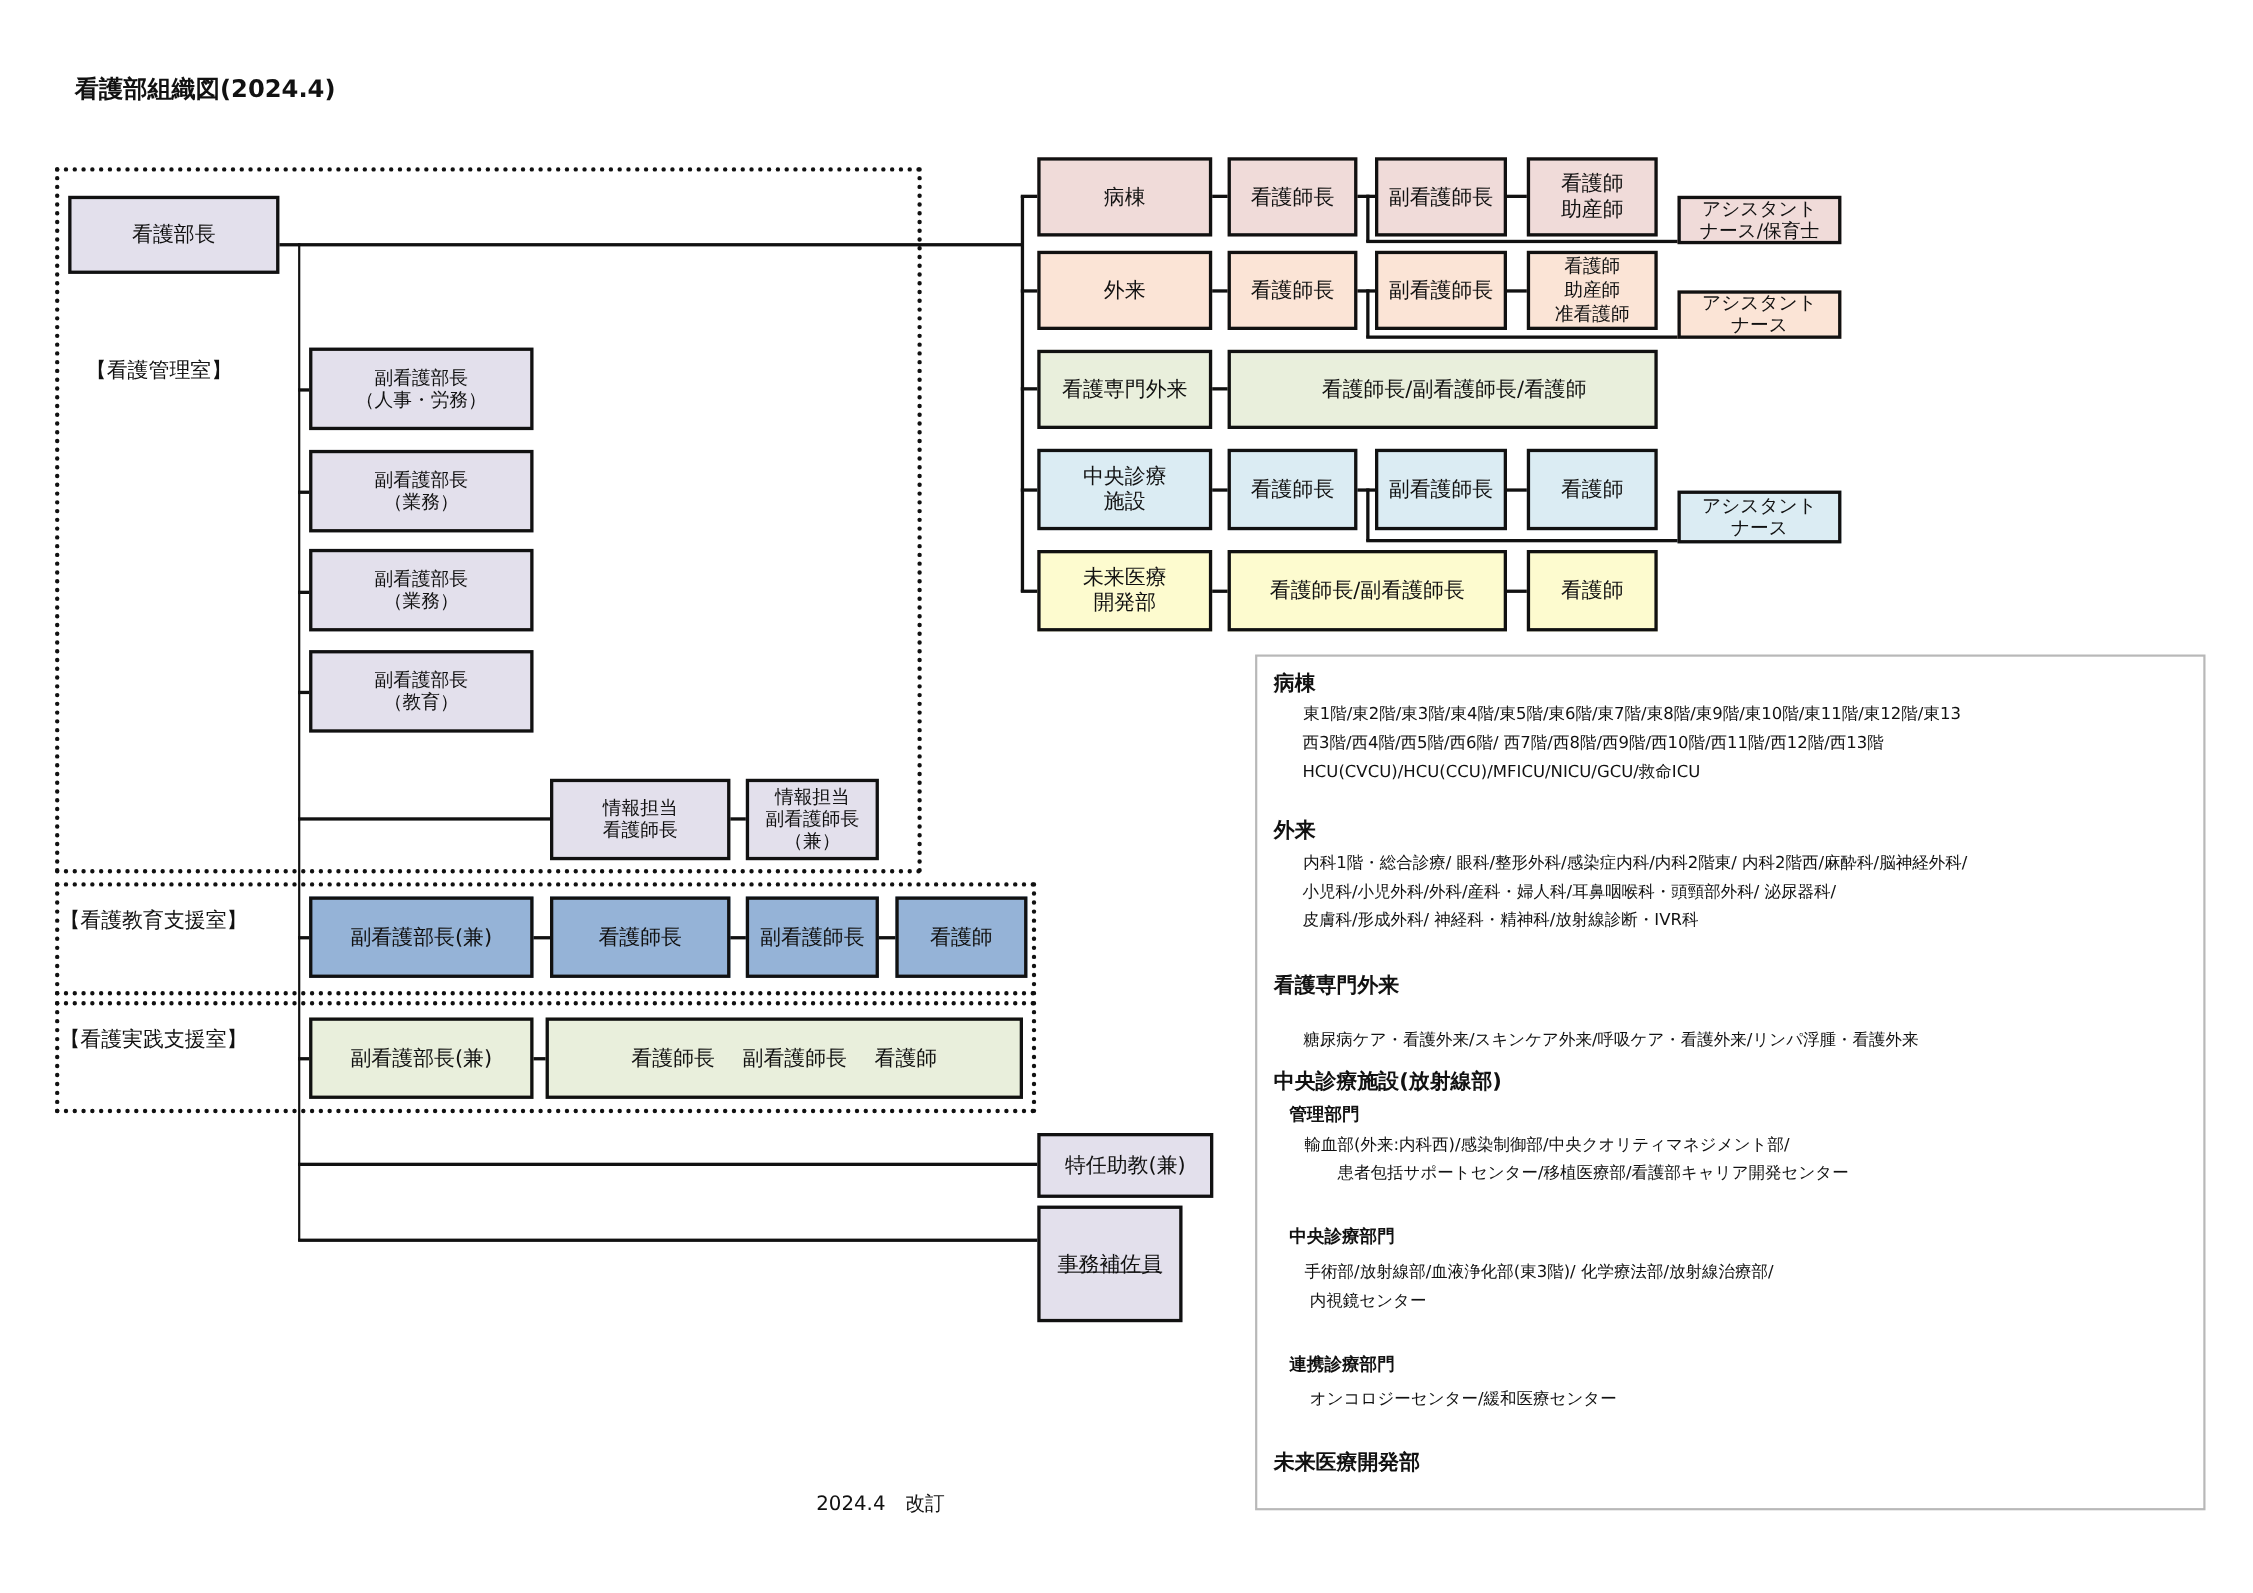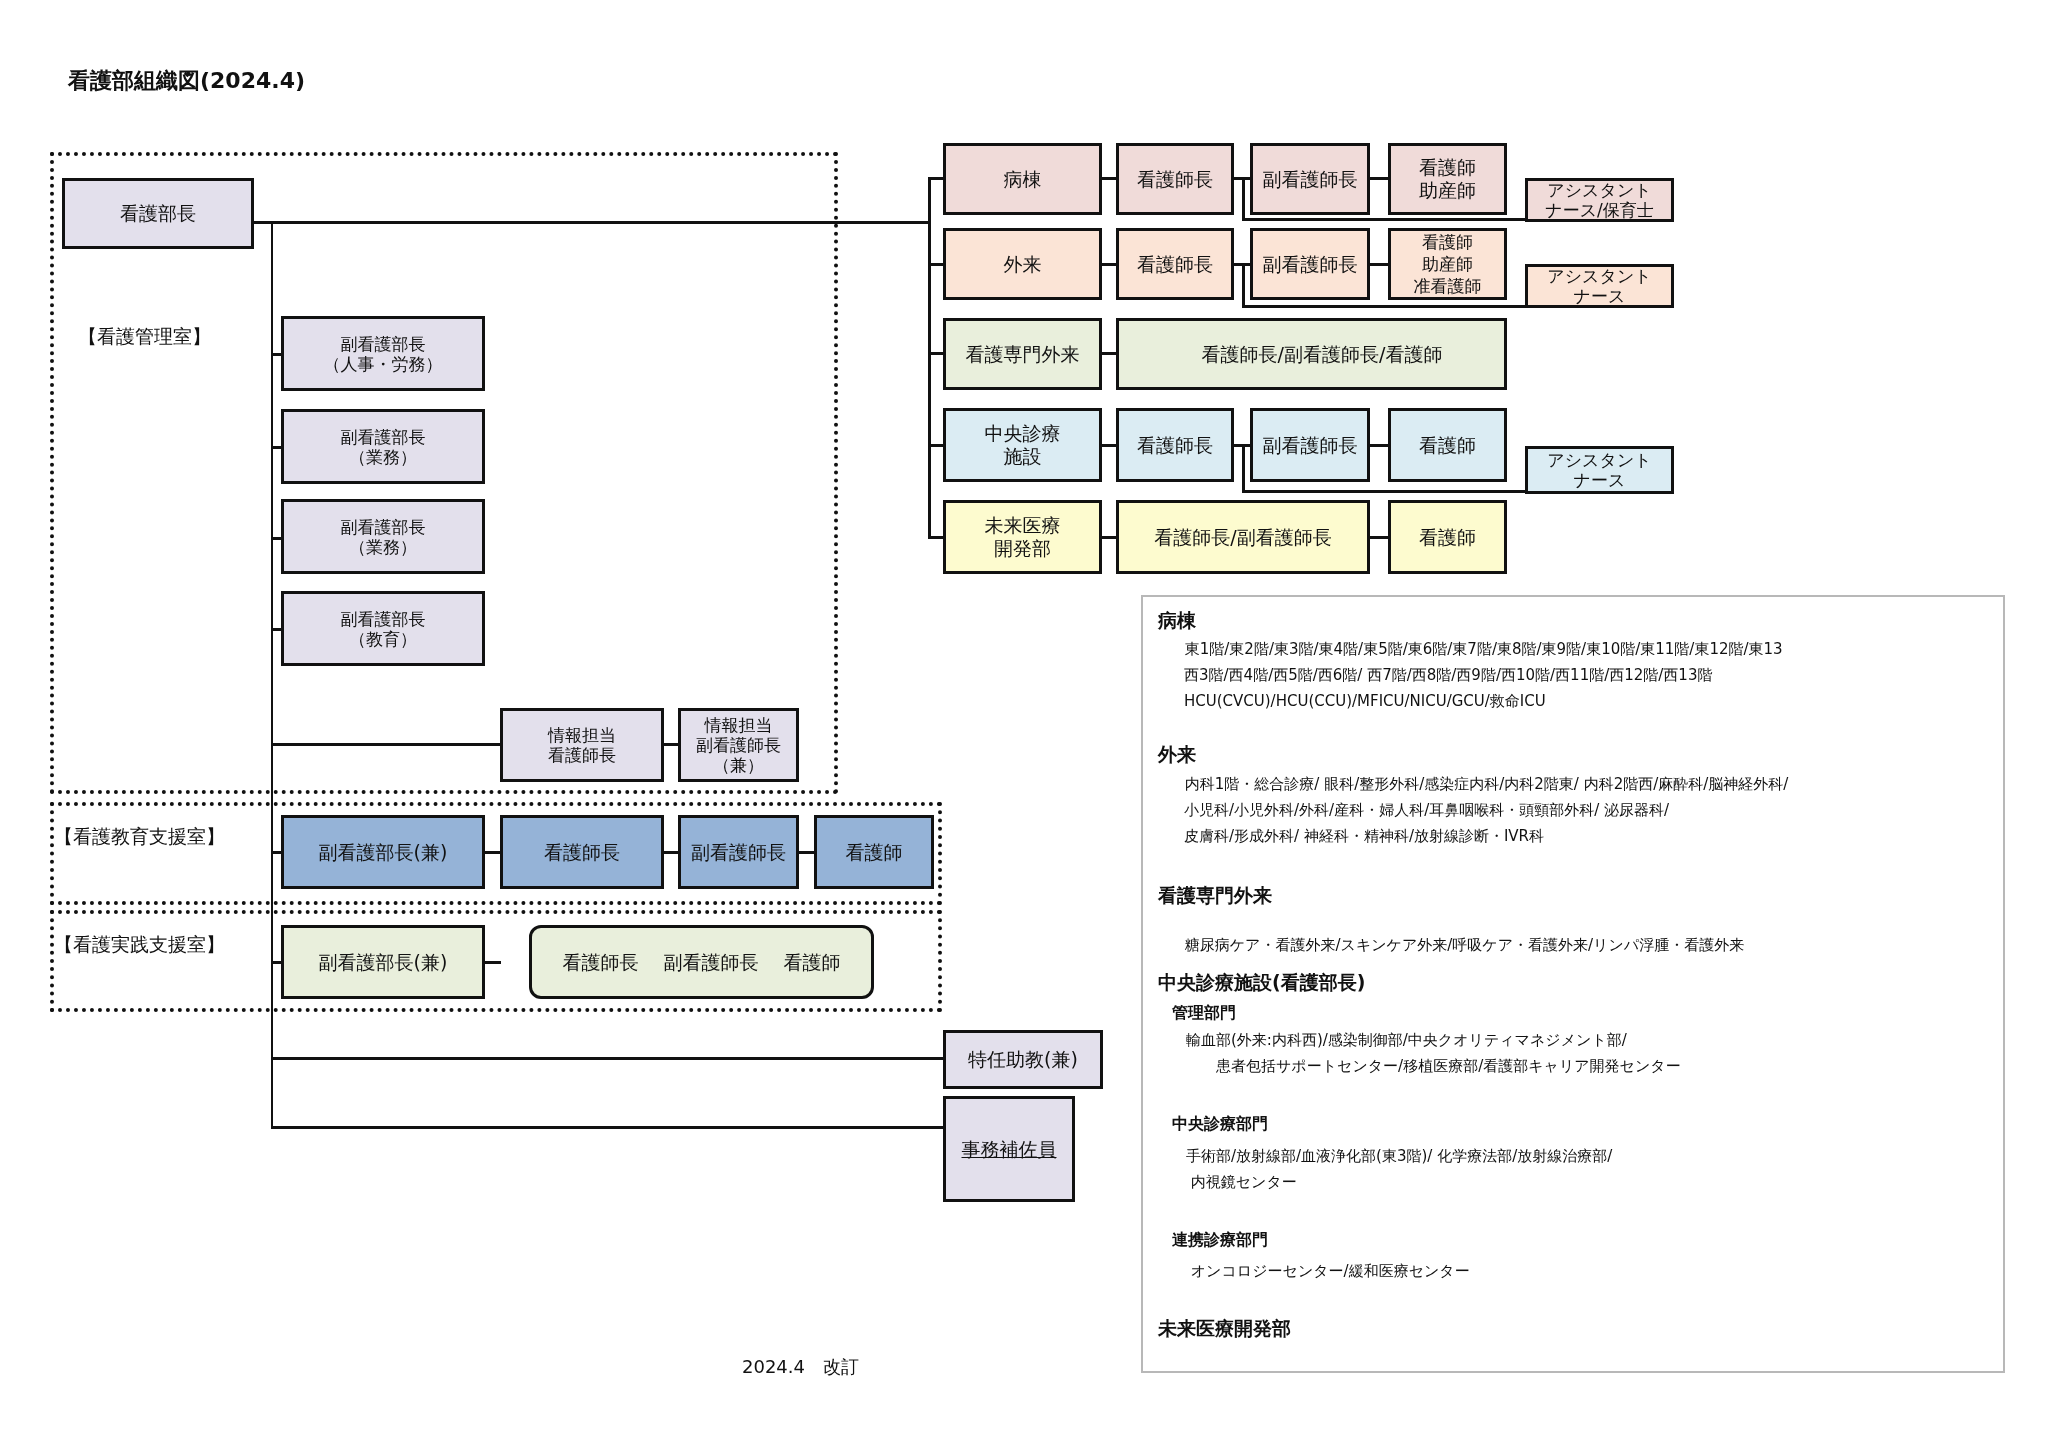--- a/index.html
+++ b/index.html
@@ -69,21 +69,21 @@
 （兼）</div>
 
 <div class="abs label" style="left:54px;top:824px;">【看護教育支援室】</div>
 <div class="abs box edu" style="left:281px;top:815px;width:204px;height:74px;">副看護部長(兼)</div>
 <div class="abs box edu" style="left:500px;top:815px;width:164px;height:74px;">看護師長</div>
 <div class="abs box edu" style="left:678px;top:815px;width:121px;height:74px;">副看護師長</div>
 <div class="abs box edu" style="left:814px;top:815px;width:120px;height:74px;">看護師</div>
 
 <div class="abs label" style="left:54px;top:932px;">【看護実践支援室】</div>
 <div class="abs box green" style="left:281px;top:925px;width:204px;height:74px;">副看護部長(兼)</div>
-<div class="abs box green" style="left:529px;top:925px;width:345px;height:74px;white-space:pre;border-radius:12px;">看護師長　 副看護師長　 看護師</div>
+<div class="abs box green" style="left:496px;top:925px;width:434px;height:74px;white-space:pre;">看護師長　 副看護師長　 看護師</div>
 
 <div class="abs box lav" style="left:943px;top:1030px;width:160px;height:59px;">特任助教(兼)</div>
 <div class="abs box lav" style="left:943px;top:1096px;width:132px;height:106px;text-decoration:underline;">事務補佐員</div>
 
 <div class="abs vl" style="left:928px;top:178px;height:360px;"></div>
 <div class="abs hl" style="left:928px;top:177px;width:16px;"></div>
 <div class="abs hl" style="left:928px;top:263px;width:16px;"></div>
 <div class="abs hl" style="left:928px;top:352px;width:16px;"></div>
 <div class="abs hl" style="left:928px;top:444px;width:16px;"></div>
 <div class="abs hl" style="left:928px;top:536px;width:16px;"></div>
@@ -152,21 +152,21 @@
 <div class="abs pt" style="left:1184px;top:689px;white-space:pre;">HCU(CVCU)/HCU(CCU)/MFICU/NICU/GCU/救命ICU</div>
 
 <div class="abs ph" style="left:1158px;top:742px;">外来</div>
 <div class="abs pt" style="left:1180px;top:772px;white-space:pre;"> 内科1階・総合診療/ 眼科/整形外科/感染症内科/内科2階東/ 内科2階西/麻酔科/脳神経外科/</div>
 <div class="abs pt" style="left:1184px;top:798px;white-space:pre;">小児科/小児外科/外科/産科・婦人科/耳鼻咽喉科・頭頸部外科/ 泌尿器科/</div>
 <div class="abs pt" style="left:1184px;top:824px;white-space:pre;">皮膚科/形成外科/ 神経科・精神科/放射線診断・IVR科</div>
 
 <div class="abs ph" style="left:1158px;top:883px;">看護専門外来</div>
 <div class="abs pt" style="left:1180px;top:901px;white-space:pre;margin-top:32px;"> 糖尿病ケア・看護外来/スキンケア外来/呼吸ケア・看護外来/リンパ浮腫・看護外来</div>
 
-<div class="abs ph" style="left:1158px;top:970px;">中央診療施設(看護部長)</div>
+<div class="abs ph" style="left:1158px;top:970px;">中央診療施設(放射線部)</div>
 <div class="abs ps" style="left:1172px;top:1003px;">管理部門</div>
 <div class="abs pt" style="left:1186px;top:1028px;white-space:pre;">輸血部(外来:内科西)/感染制御部/中央クオリティマネジメント部/</div>
 <div class="abs pt" style="left:1186px;top:1054px;white-space:pre;margin-left:30px;">患者包括サポートセンター/移植医療部/看護部キャリア開発センター</div>
 <div class="abs ps" style="left:1172px;top:1114px;">中央診療部門</div>
 <div class="abs pt" style="left:1186px;top:1144px;white-space:pre;">手術部/放射線部/血液浄化部(東3階)/ 化学療法部/放射線治療部/</div>
 <div class="abs pt" style="left:1186px;top:1170px;white-space:pre;"> 内視鏡センター</div>
 <div class="abs ps" style="left:1172px;top:1230px;">連携診療部門</div>
 <div class="abs pt" style="left:1186px;top:1259px;white-space:pre;"> オンコロジーセンター/緩和医療センター</div>
 
 <div class="abs ph" style="left:1158px;top:1316px;">未来医療開発部</div>

